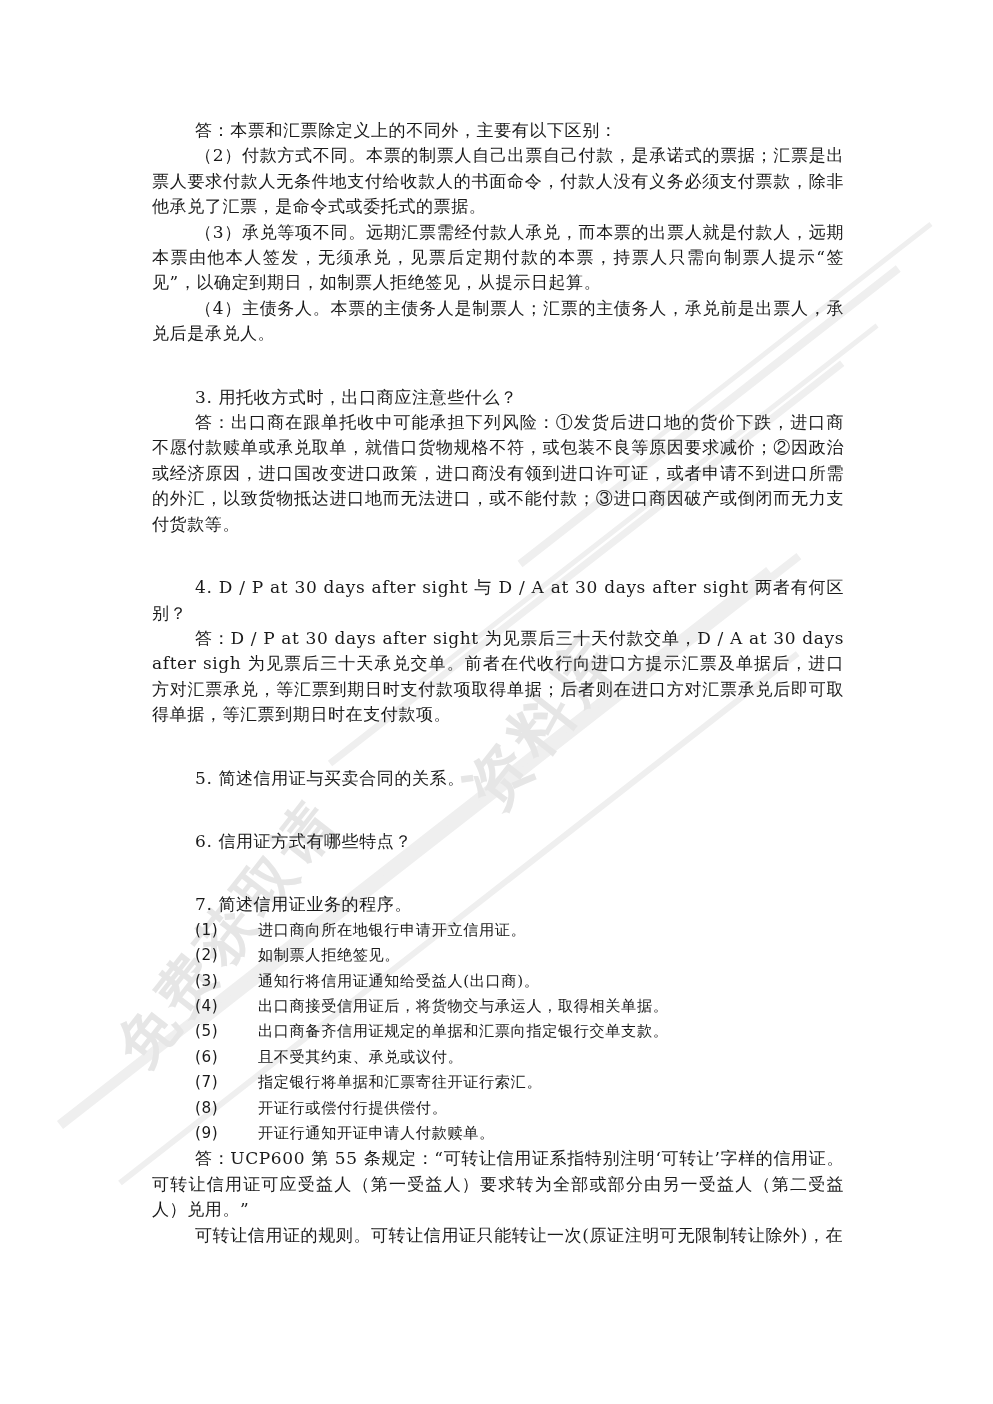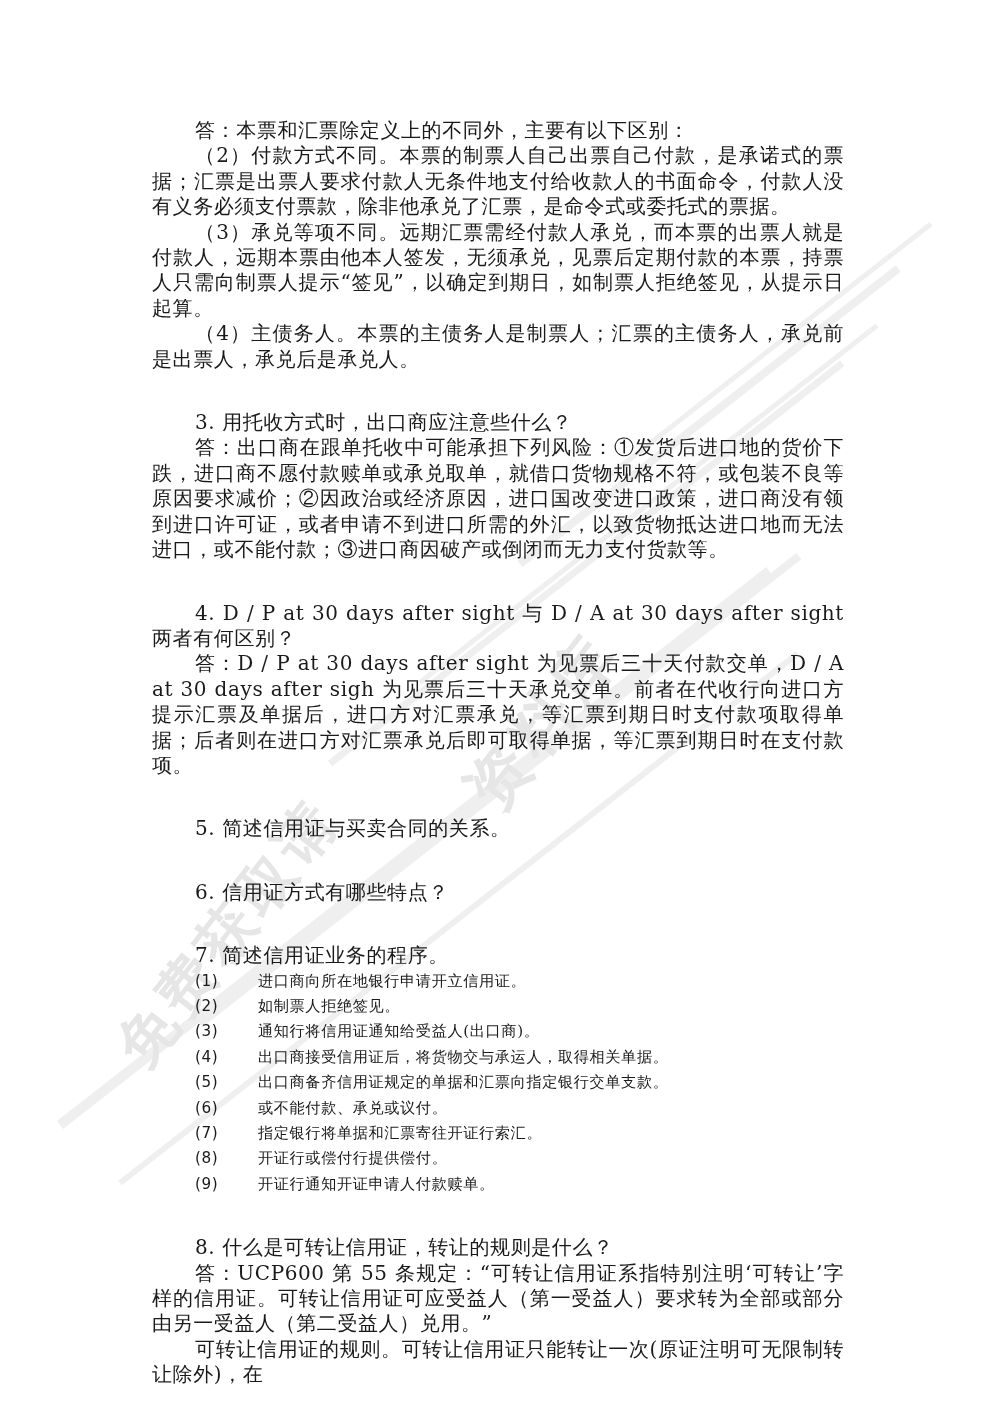--- a/index.html
+++ b/index.html
@@ -19,21 +19,21 @@
   }
   .wm-text {
     position: absolute; font-family: "DejaVu Sans", sans-serif; font-weight: bold;
     color: #e6e6e6; white-space: nowrap; transform-origin: left center;
     transform: rotate(-52deg); letter-spacing: 6px;
   }
   .page {
     position: absolute; left: 152px; top: 118px; width: 692px; z-index: 1;
   }
   .p {
-    font-size: 20px; line-height: 25.4px; margin: 0; text-align: justify;
+    font-size: 17px; line-height: 25.4px; margin: 0; text-align: justify;
     text-align-last: left; letter-spacing: 0.6px;
   }
   .ind { text-indent: 43px; }
   .q { text-indent: 43px; margin-top: 38px; }
   .step { display: flex; font-size: 15.2px; line-height: 25.4px; letter-spacing: 0.6px; }
   .step .num { width: 63px; padding-left: 43px; flex: none; font-family: "DejaVu Sans", sans-serif; }
   .step .txt { flex: 1; }
 </style>
 </head>
 <body>
@@ -79,32 +79,31 @@
     <div class="step">
       <span class="num">(4)</span>
       <span class="txt">出口商接受信用证后，将货物交与承运人，取得相关单据。</span>
     </div>
     <div class="step">
       <span class="num">(5)</span>
       <span class="txt">出口商备齐信用证规定的单据和汇票向指定银行交单支款。</span>
     </div>
     <div class="step">
       <span class="num">(6)</span>
-      <span class="txt">或不能付款、承兑或议付。</span>
+      <span class="txt">且不受其约束、承兑或议付。</span>
     </div>
     <div class="step">
       <span class="num">(7)</span>
       <span class="txt">指定银行将单据和汇票寄往开证行索汇。</span>
     </div>
     <div class="step">
       <span class="num">(8)</span>
       <span class="txt">开证行或偿付行提供偿付。</span>
     </div>
     <div class="step">
       <span class="num">(9)</span>
       <span class="txt">开证行通知开证申请人付款赎单。</span>
     </div>
   </div>
 
-  <p class="p q">8. 什么是可转让信用证，转让的规则是什么？</p>
   <p class="p ind">答：UCP600 第 55 条规定：“可转让信用证系指特别注明‘可转让’字样的信用证。可转让信用证可应受益人（第一受益人）要求转为全部或部分由另一受益人（第二受益人）兑用。”</p>
   <p class="p ind">可转让信用证的规则。可转让信用证只能转让一次(原证注明可无限制转让除外)，在</p>
 </div>
 
 </body></html>

